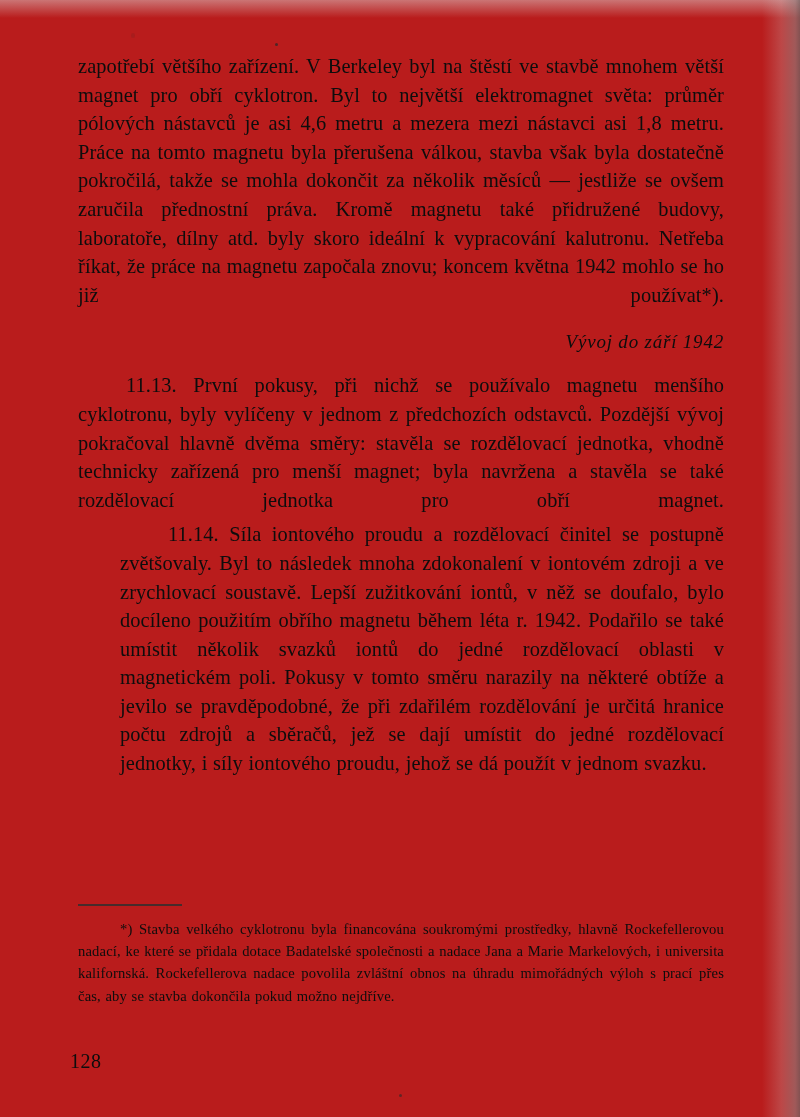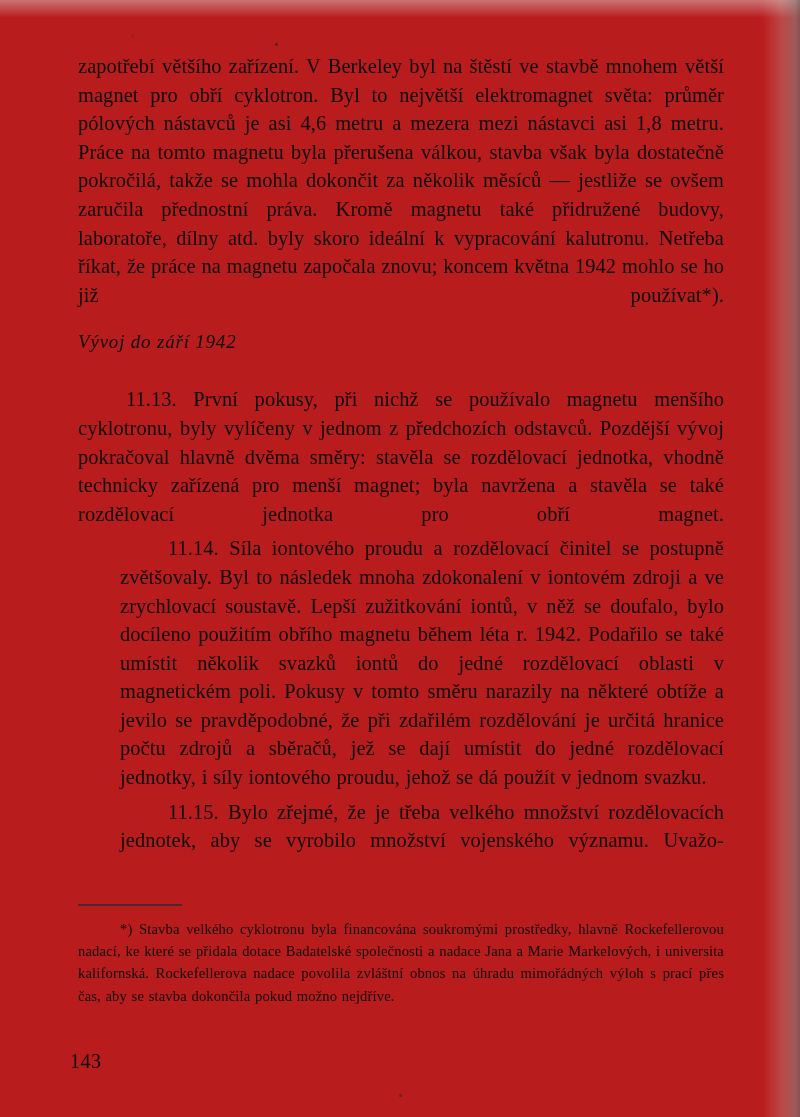--- a/index.html
+++ b/index.html
@@ -78,25 +78,25 @@
   }
   p.body-par.no-indent { text-indent: 0; }
   p.body-par + p.body-par { margin-top: 6px; margin-left: 42px; }
 
   
   p.body-par.full-justify {
     text-align-last: justify;
   }
 
   h2.section-heading {
-    margin: 22px 0 32px 0;
+    margin: 22px 0 18px 0;
     font-size: 19px;
     font-style: italic;
     font-weight: normal;
-    text-align: left;
+    text-align: right;
     text-indent: 0;
     letter-spacing: 0.8px;
   }
 
   
   #footnote-block {
     position: absolute;
     left: 78px;
     top: 904px;
     width: 646px;
@@ -143,24 +143,23 @@
   <div id="text-column">
 
     <p class="body-par no-indent full-justify">zapotřebí většího zařízení. V Berkeley byl na štěstí ve stavbě mnohem větší magnet pro obří cyklotron. Byl to největší elektromagnet světa: průměr pólových nástavců je asi 4,6 metru a mezera mezi nástavci asi 1,8 metru. Práce na tomto magnetu byla přerušena válkou, stavba však byla dostatečně pokročilá, takže se mohla dokončit za několik měsíců — jestliže se ovšem zaručila přednostní práva. Kromě magnetu také přidružené budovy, laboratoře, dílny atd. byly skoro ideální k vypracování kalutronu. Netřeba říkat, že práce na magnetu započala znovu; koncem května 1942 mohlo se ho již používat*).</p>
 
     <h2 class="section-heading">Vývoj do září 1942</h2>
 
     <p class="body-par full-justify">11.13. První pokusy, při nichž se používalo magnetu menšího cyklotronu, byly vylíčeny v jednom z předchozích odstavců. Pozdější vývoj pokračoval hlavně dvěma směry: stavěla se rozdělovací jednotka, vhodně technicky zařízená pro menší magnet; byla navržena a stavěla se také rozdělovací jednotka pro obří magnet.</p>
 
     <p class="body-par">11.14. Síla iontového proudu a rozdělovací činitel se postupně zvětšovaly. Byl to následek mnoha zdokonalení v iontovém zdroji a ve zrychlovací soustavě. Lepší zužitkování iontů, v něž se doufalo, bylo docíleno použitím obřího magnetu během léta r. 1942. Podařilo se také umístit několik svazků iontů do jedné rozdělovací oblasti v magnetickém poli. Pokusy v tomto směru narazily na některé obtíže a jevilo se pravděpodobné, že při zdařilém rozdělování je určitá hranice počtu zdrojů a sběračů, jež se dají umístit do jedné rozdělovací jednotky, i síly iontového proudu, jehož se dá použít v jednom svazku.</p>
 
-    <p class="body-par full-justify">11.15. Bylo zřejmé, že je třeba velkého množství rozdělovacích jednotek, aby se vyrobilo množství vojenského významu. Uvažo-</p>
 
   </div>
 
   <div id="footnote-block">
     <div id="footnote-rule"></div>
     <p class="footnote-par"><span class="fn-marker">*)</span> <span>Stavba velkého cyklotronu byla financována soukromými prostředky, hlavně Rockefellerovou nadací, ke které se přidala dotace Badatelské společnosti a nadace Jana a Marie Markelových, i universita kalifornská. Rockefellerova nadace povolila zvláštní obnos na úhradu mimořádných výloh s prací přes čas, aby se stavba dokončila pokud možno nejdříve.</span></p>
   </div>
 
-  <div id="page-number">143</div>
+  <div id="page-number">128</div>
 
 </div>
 
 </body></html>

